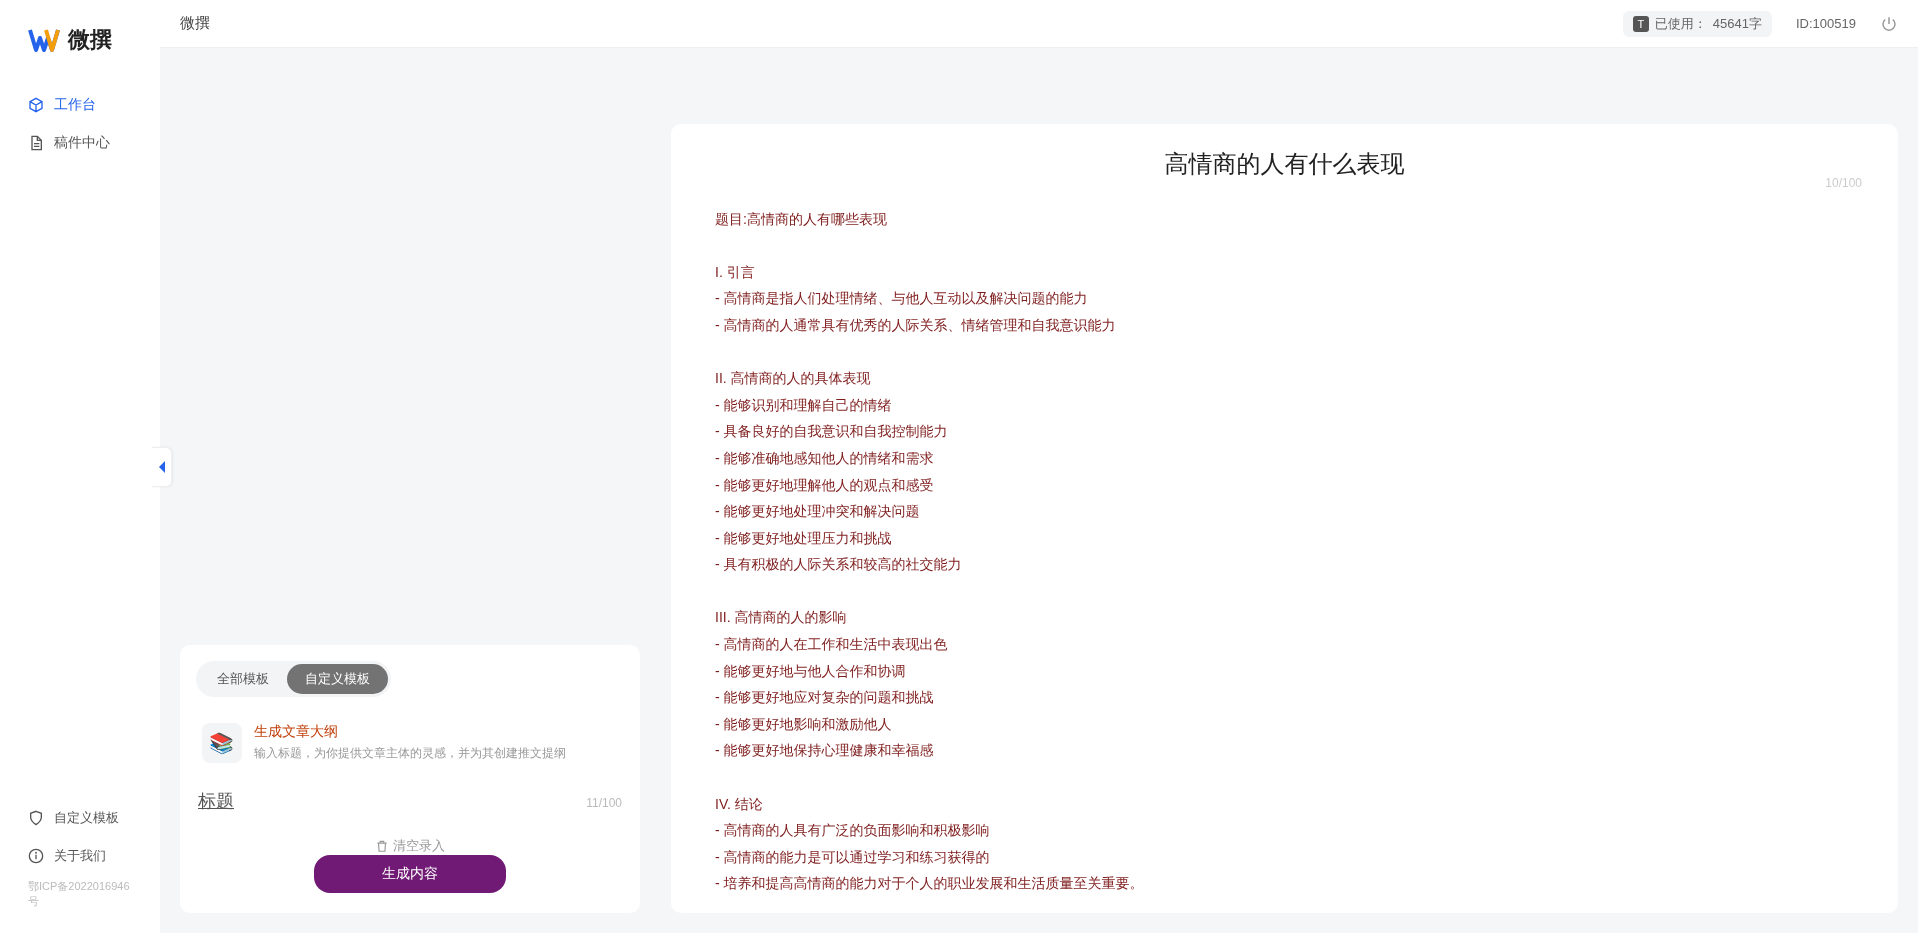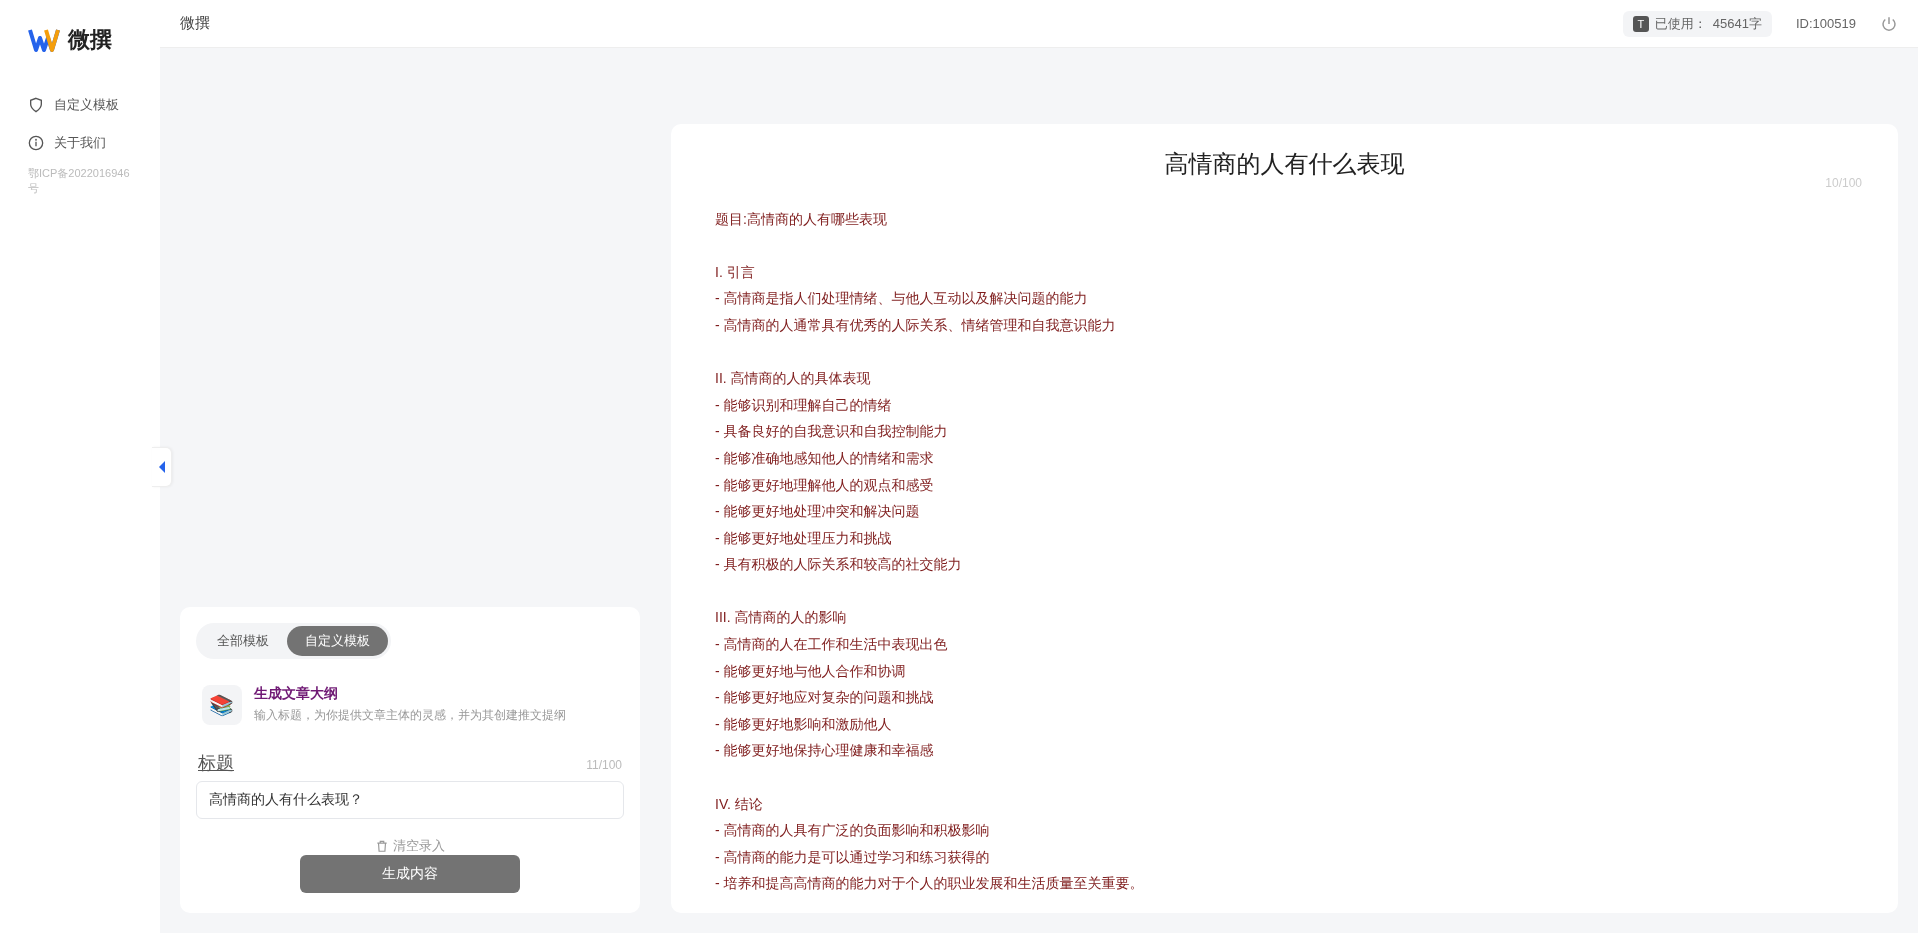--- a/index.html
+++ b/index.html
@@ -31,30 +31,30 @@
 
 .content { flex: 1; display: flex; gap: 31px; padding: 20px; overflow: hidden; align-items: flex-end; }
 
 
 .panel-left { width: 460px; background: #fff; border-radius: 10px; display: flex; flex-direction: column; padding: 16px 16px 20px; }
 .tabs { display: inline-flex; background: #f3f4f6; border-radius: 999px; padding: 3px; margin-bottom: 18px; width: fit-content; }
 .tab { padding: 6px 18px; font-size: 13px; border-radius: 999px; cursor: pointer; color: #555; }
 .tab.active { background: #737373; color: #fff; }
 .template-card { display: flex; gap: 12px; padding: 8px 6px 14px; }
 .template-icon { width: 40px; height: 40px; border-radius: 8px; background: #f3f4f6; display: flex; align-items: center; justify-content: center; font-size: 20px; }
-.template-title { font-size: 14px; font-weight: 700; color: #701a75; margin-bottom: 4px; }
+.template-title { font-size: 14px; font-weight: 400; color: #c2410c; margin-bottom: 4px; }
 .template-desc { font-size: 12px; color: #999; }
 .field-label-row { display: flex; justify-content: space-between; align-items: baseline; margin: 12px 2px 6px; }
 .field-label { font-size: 18px; color: #555; text-decoration: underline; }
 .field-count { font-size: 12px; color: #bbb; margin-left: 8px; }
 .input { width: 100%; border: 1px solid #e5e7eb; border-radius: 6px; padding: 10px 12px; font-size: 14px; color: #333; outline: none; }
 .clear-row { display: flex; justify-content: center; align-items: center; gap: 4px; margin-top: 18px; font-size: 13px; color: #999; cursor: pointer; }
 .clear-row svg { width: 14px; height: 14px; }
 .spacer { flex: 1; }
-.generate-btn { margin: 0 auto; width: 220px; background: #737373; color: #fff; border: none; border-radius: 6px; padding: 10px 0; font-size: 14px; cursor: pointer; }
+.generate-btn { margin: 0 auto; width: 192px; background: #701a75; color: #fff; border: none; border-radius: 16px; padding: 10px 0; font-size: 14px; cursor: pointer; }
 
 
 .panel-right { flex: 1; background: #fff; border-radius: 10px; display: flex; flex-direction: column; padding: 24px 36px 16px; overflow: hidden; }
 .result-title-row { position: relative; text-align: center; margin-bottom: 18px; }
 .result-title { font-size: 24px; font-weight: 500; font-family: "Songti SC", serif; color: #222; }
 .title-count { position: absolute; right: 0; bottom: -10px; font-size: 12px; color: #ccc; }
 .result-body { flex: 1; overflow-y: auto; font-size: 14px; line-height: 1.9; color: #7f1d1d; white-space: pre-wrap; padding: 8px 8px 0; }
 .result-footer { display: flex; justify-content: flex-end; align-items: center; gap: 20px; padding-top: 12px; }
 .copy-btn { border: 1px solid #e5e7eb; background: #fff; border-radius: 4px; padding: 6px 18px; font-size: 13px; color: #555; cursor: pointer; }
 .word-count { font-size: 13px; color: #bbb; }
@@ -64,20 +64,34 @@
 
 <div class="app">
   <aside class="sidebar">
     <div class="logo">
       <svg class="logo-icon" viewBox="0 0 32 32">
           <path d="M2 6 L8 26 L12 14 L16 26 L20 14 L24 26 L30 6" fill="none" stroke="#2563eb" stroke-width="4" stroke-linejoin="round"></path>
           <path d="M18 6 L24 26 L30 6" fill="none" stroke="#f59e0b" stroke-width="4" stroke-linejoin="round"></path>
         </svg>
       <span class="logo-text">微撰</span>
     </div>
+    <nav class="nav">
+      <div class="nav-item active">
+        <svg viewBox="0 0 24 24" fill="none" stroke="currentColor" stroke-width="2">
+            <path d="M12 2 L21 7 L21 17 L12 22 L3 17 L3 7 Z M3 7 L12 12 L21 7 M12 12 L12 22"></path>
+          </svg>
+        <span>工作台</span>
+      </div>
+      <div class="nav-item">
+        <svg viewBox="0 0 24 24" fill="none" stroke="currentColor" stroke-width="2">
+            <path d="M6 2 H14 L20 8 V22 H6 Z M14 2 V8 H20 M9 13 H17 M9 17 H17"></path>
+          </svg>
+        <span>稿件中心</span>
+      </div>
+    </nav>
     <div class="sidebar-bottom">
       <div class="nav-item">
         <svg viewBox="0 0 24 24" fill="none" stroke="currentColor" stroke-width="2">
             <path d="M12 2 L20 5 V11 C20 17 12 22 12 22 C12 22 4 17 4 11 V5 Z"></path>
           </svg>
         <span>自定义模板</span>
       </div>
       <div class="nav-item">
         <svg viewBox="0 0 24 24" fill="none" stroke="currentColor" stroke-width="2">
             <circle cx="12" cy="12" r="10"></circle>
@@ -121,21 +135,20 @@
           <div class="template-icon">📚</div>
           <div>
             <div class="template-title">生成文章大纲</div>
             <div class="template-desc">输入标题，为你提供文章主体的灵感，并为其创建推文提纲</div>
           </div>
         </div>
         <div class="field-label-row">
           <span class="field-label">标题</span>
           <span class="field-count">11/100</span>
         </div>
-        <input class="input" value="高情商的人有什么表现？" style="">
         <div class="clear-row">
           <svg viewBox="0 0 24 24" fill="none" stroke="currentColor" stroke-width="2">
               <path d="M4 7 H20 M9 7 V4 H15 V7 M6 7 L7 21 H17 L18 7"></path>
             </svg>
           <span>清空录入</span>
         </div>
         <div class="spacer"></div>
         <button class="generate-btn">生成内容</button>
       </section>
 

